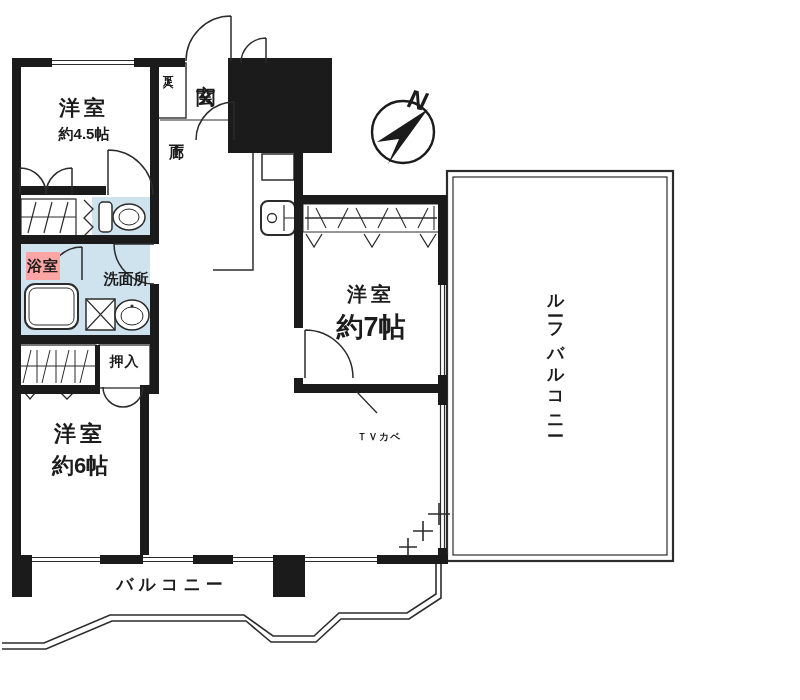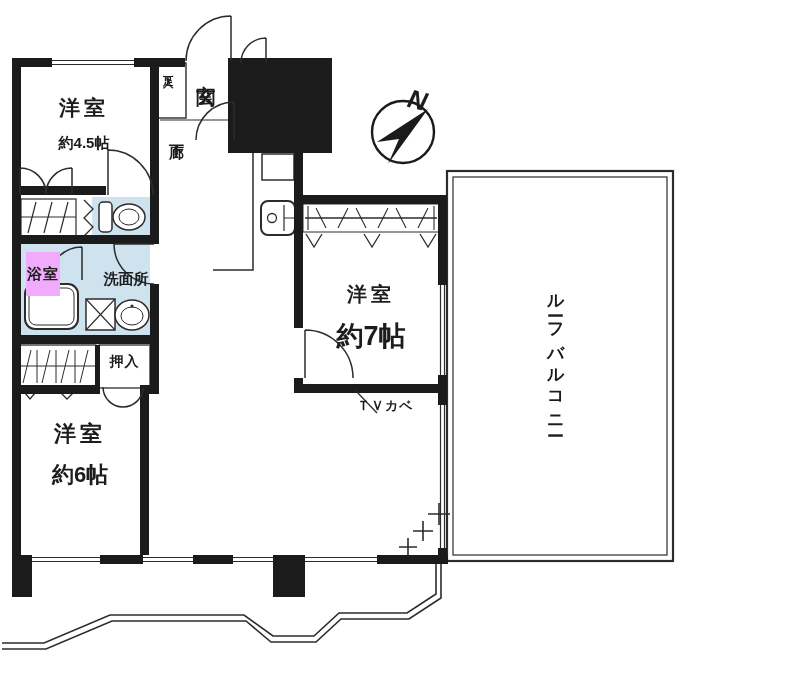--- a/index.html
+++ b/index.html
@@ -1,21 +1,21 @@
 <!DOCTYPE html>
 <html><head>
 <meta charset="utf-8">
 <style>
   html,body{margin:0;padding:0;background:#ffffff;}
   .plan{position:relative;width:800px;height:700px;background:#fff;overflow:hidden;
         font-family:"Liberation Sans","DejaVu Sans",sans-serif;}
   .plan svg{position:absolute;left:0;top:0;}
   .lbl{position:absolute;font-weight:700;color:#1c1c1c;line-height:1.3;white-space:nowrap;}
   .v{writing-mode:vertical-rl;text-orientation:mixed;}
-  .stack{display:flex;flex-direction:column;align-items:center;text-align:center;gap:12px;}
+  .stack{display:flex;flex-direction:column;align-items:center;text-align:center;gap:3px;}
   .pre{white-space:pre-line;text-align:center;}
   .center{text-align:center;}
 </style>
 </head>
 <body>
 
 <div class="plan">
 
 <svg width="800" height="700" viewBox="0 0 800 700">
 
@@ -182,37 +182,38 @@
 
 <div class="lbl v" style="left:161px;top:67px;font-size:10.5px;letter-spacing:1px;">下足入</div>
 
 <div class="lbl v" style="left:193px;top:70px;font-size:19px;letter-spacing:3px;">玄関</div>
 
 <div class="lbl v" style="left:167px;top:131px;font-size:15px;letter-spacing:2px;">廊下</div>
 
 <div class="lbl pre" style="left:238px;top:107px;width:54px;font-size:9.5px;line-height:1.35;">電気
 温水器</div>
 
-<div class="lbl" style="left:26px;top:252px;font-size:15px;letter-spacing:1px;background:#f0abfc;padding:12px 1px;">浴室</div>
+<div class="lbl" style="left:26px;top:252px;font-size:15px;letter-spacing:1px;background:#fca5a5;padding:4px 1px;">浴室</div>
 
 <div class="lbl center" style="left:94px;top:269px;width:64px;font-size:15px;">洗面所</div>
 
 <div class="lbl center" style="left:101px;top:352px;width:47px;font-size:14px;letter-spacing:1px;">押入</div>
 
 <div class="lbl stack" style="left:14px;top:420px;width:132px;">
   <span style="font-size:22px;letter-spacing:4px;">洋室</span>
   <span style="font-size:22px;">約6帖</span>
 </div>
 
 
 <div class="lbl stack" style="left:303px;top:281px;width:136px;">
   <span style="font-size:20px;letter-spacing:4px;">洋室</span>
   <span style="font-size:27px;">約7帖</span>
 </div>
 
-<div class="lbl" style="left:357px;top:398px;font-size:13px;letter-spacing:1px;text-align:center;">ＴＶカベ</div>
+<div class="lbl" style="left:357px;top:430px;font-size:10px;letter-spacing:1px;text-align:center;">ＴＶカベ</div>
 
 <div class="lbl v" style="left:544px;top:283px;font-size:17px;letter-spacing:4px;">ルーフバルコニー</div>
 
+<div class="lbl center" style="left:98px;top:574px;width:148px;font-size:17px;letter-spacing:5px;">バルコニー</div>
 
 <div class="lbl" style="left:408px;top:84px;font-size:26px;font-style:italic;transform:rotate(14deg);">N</div>
 
 </div>
 
 </body></html>

